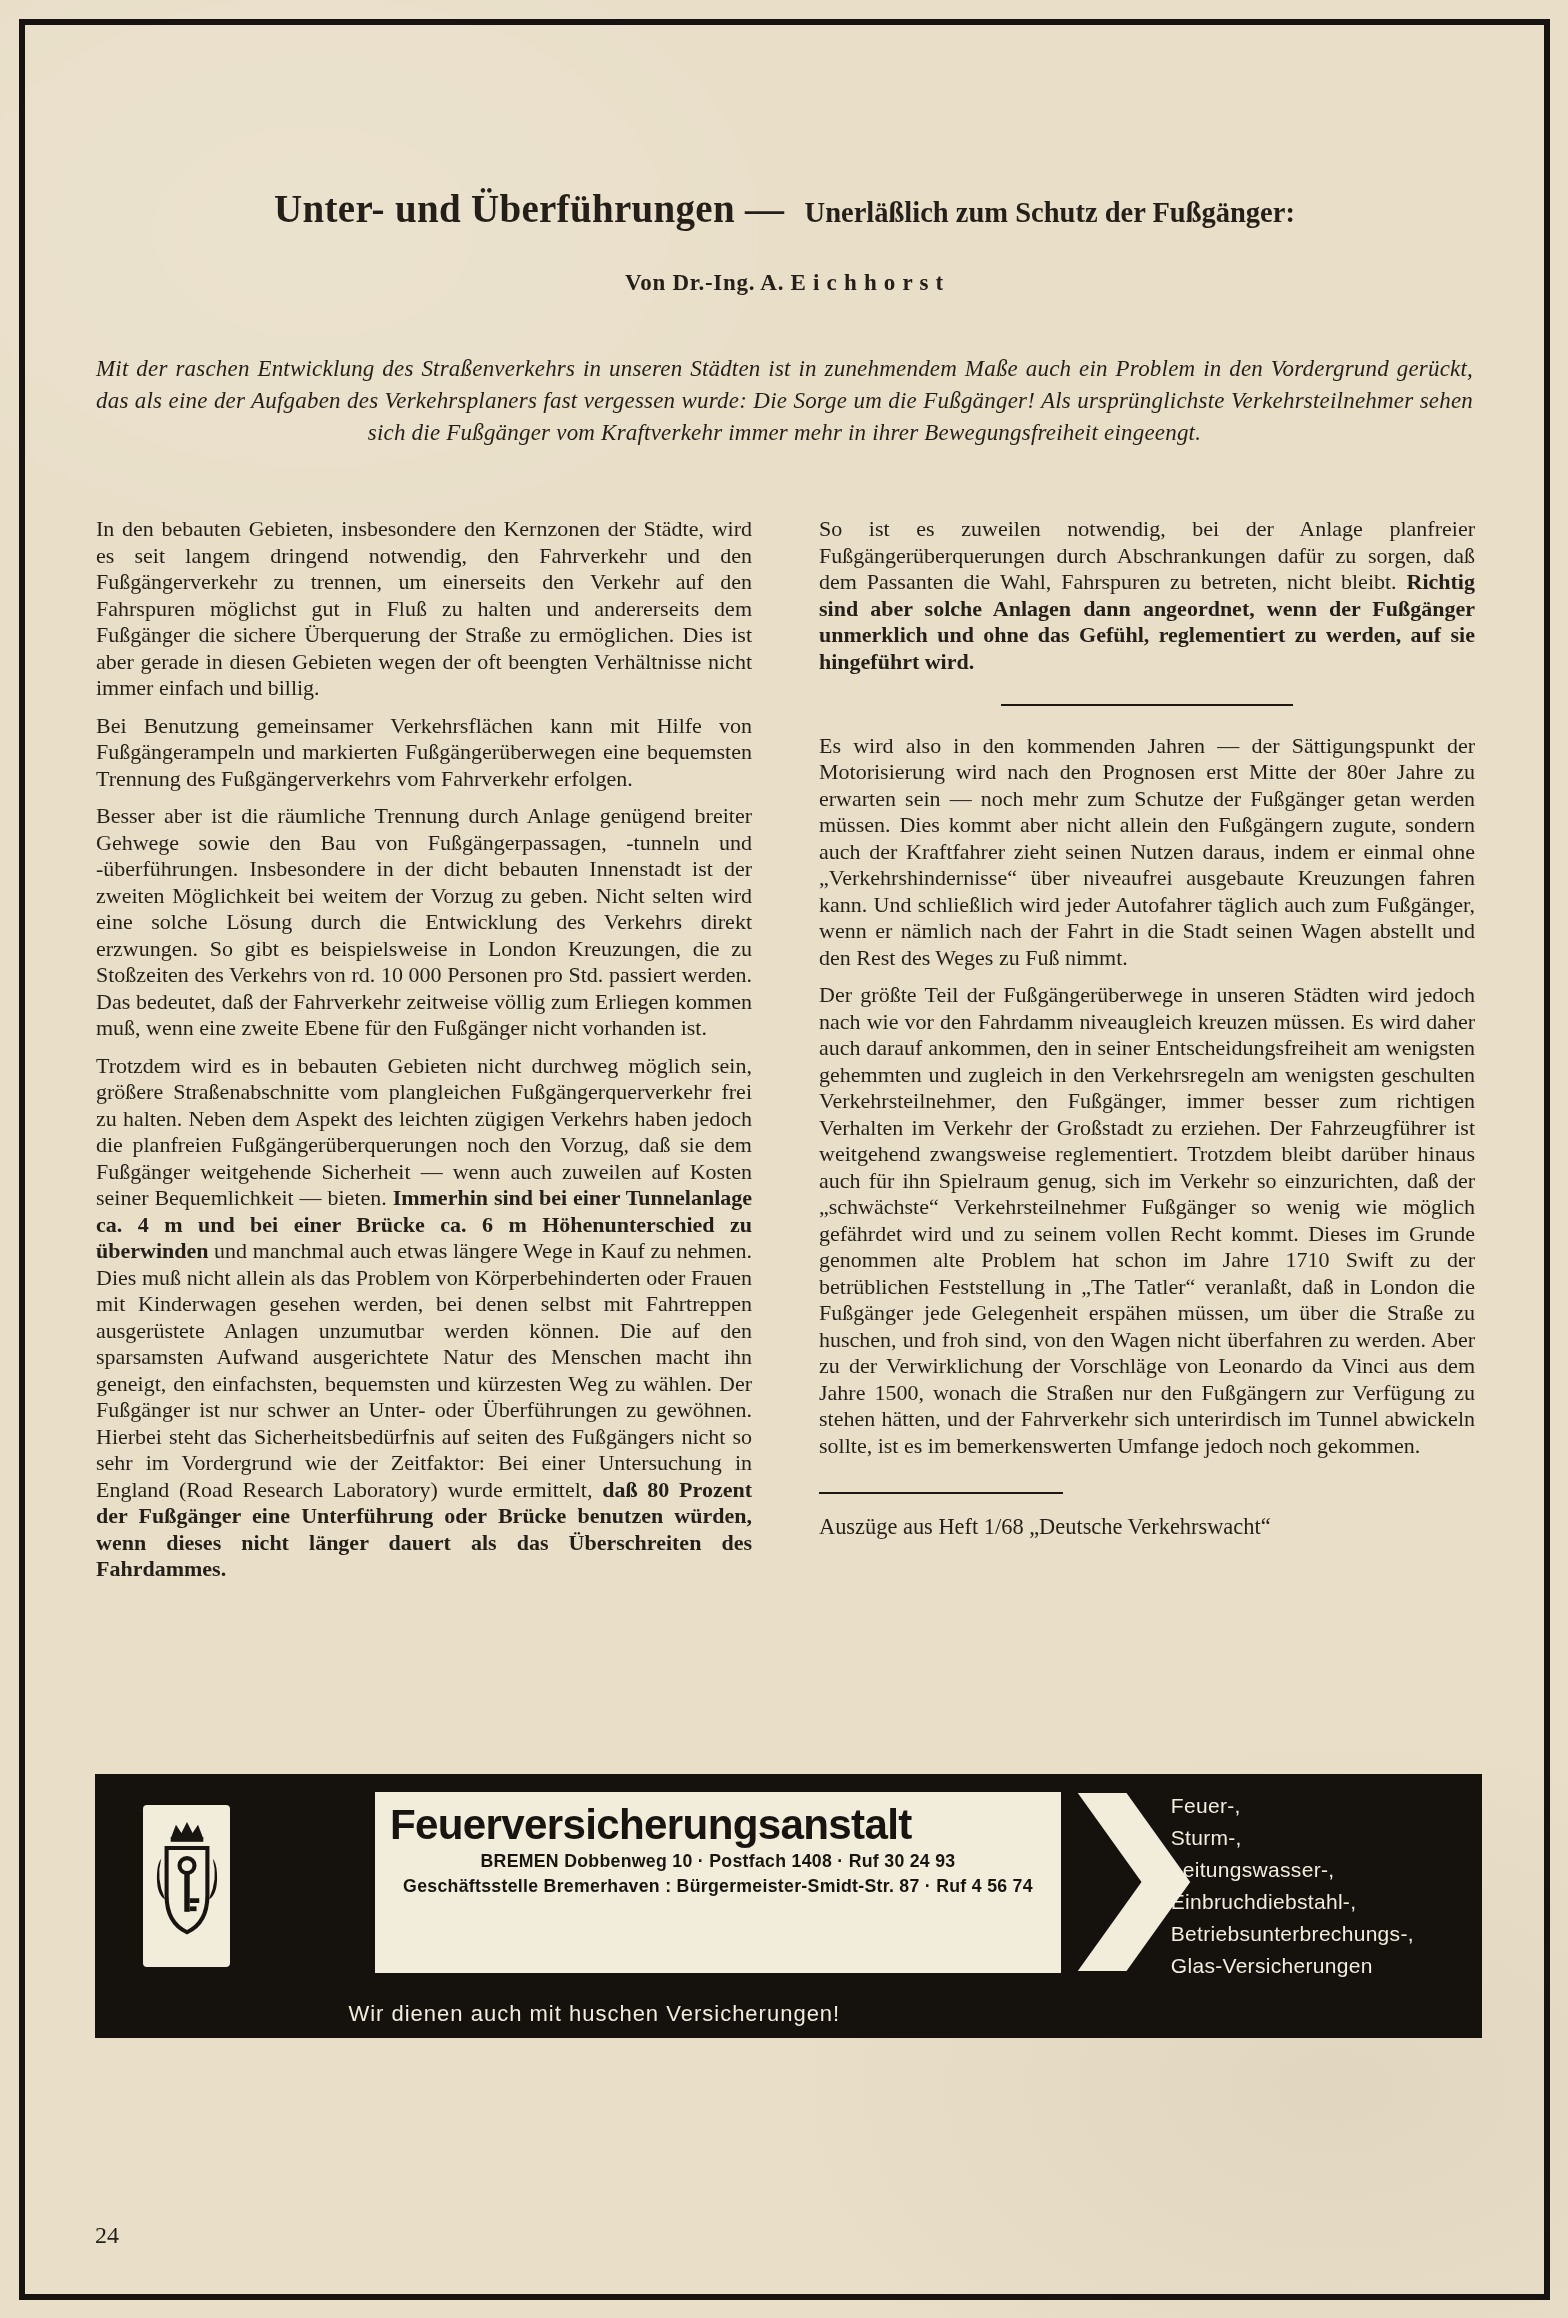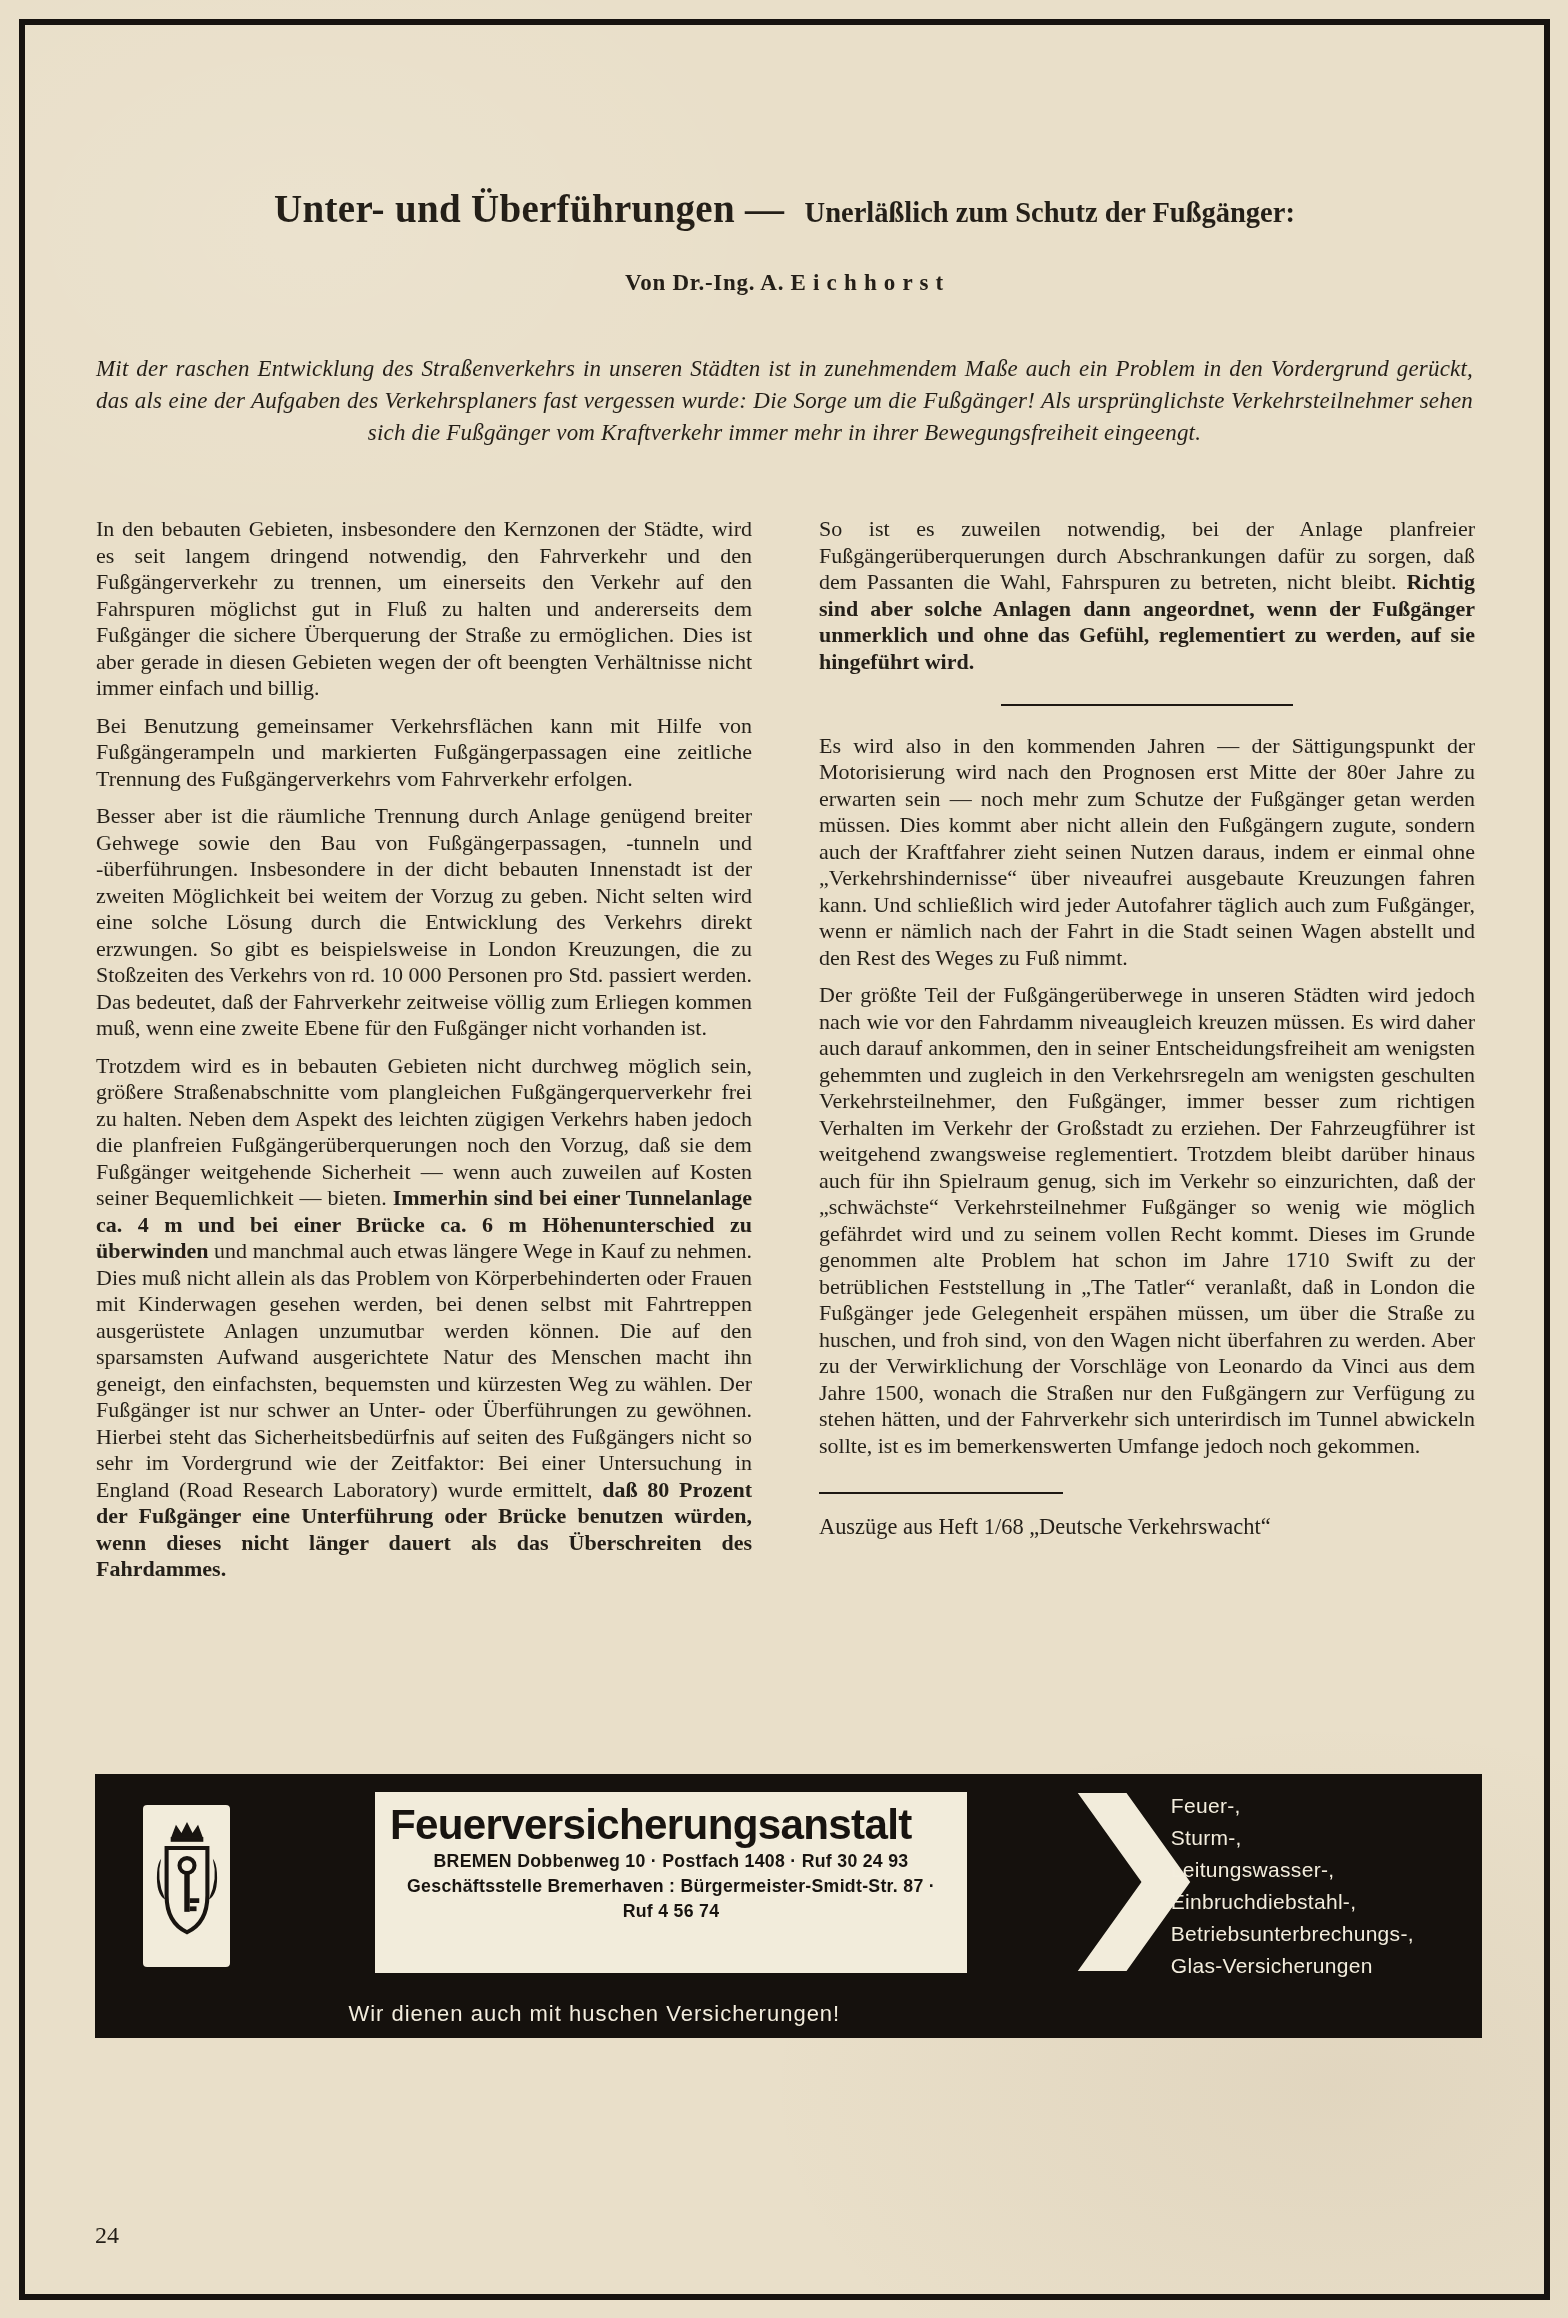--- a/index.html
+++ b/index.html
@@ -71,21 +71,21 @@
     background:#15110d;
     font-family:"Liberation Sans", sans-serif;
     color:#f3eddd;
   }
   .crest-box{
     position:absolute;left:48px;top:31px;width:87px;height:162px;
     background:#f2ecdb;border-radius:4.1px;
     display:flex;align-items:center;justify-content:center;
   }
   .main-box{
-    position:absolute;left:280px;top:17.7px;width:592px;height:181px;
+    position:absolute;left:280px;top:17.7px;width:686px;height:181px;
     background:#f2ecdb;color:#181410;
     padding:6.8px 15px;box-sizing:border-box;
   }
   .company{
     font-size:43px;font-weight:bold;letter-spacing:-0.7px;
     transform:scaleX(0.98);transform-origin:left;
     margin:1.4px 0 0 0;white-space:nowrap;
   }
   .company-sub{
     font-size:30px;font-weight:bold;letter-spacing:4.8px;
@@ -125,21 +125,21 @@
     <span class="title-main">Unter- und Überführungen —</span>
     <span class="title-sub">Unerläßlich zum Schutz der Fußgänger:</span>
   </div>
   <div class="byline">Von Dr.-Ing. A. E i c h h o r s t</div>
 
   <div class="lead">Mit der raschen Entwicklung des Straßenverkehrs in unseren Städten ist in zunehmendem Maße auch ein Problem in den Vordergrund gerückt, das als eine der Aufgaben des Verkehrsplaners fast vergessen wurde: Die Sorge um die Fußgänger! Als ursprünglichste Verkehrsteilnehmer sehen sich die Fußgänger vom Kraftverkehr immer mehr in ihrer Bewegungsfreiheit eingeengt.</div>
 
   <div class="columns">
     <div class="col">
         <p class="para"><span>In den bebauten Gebieten, insbesondere den Kernzonen der Städte, wird es seit langem dringend notwendig, den Fahrverkehr und den Fußgängerverkehr zu trennen, um einerseits den Verkehr auf den Fahrspuren möglichst gut in Fluß zu halten und andererseits dem Fußgänger die sichere Überquerung der Straße zu ermöglichen. Dies ist aber gerade in diesen Gebieten wegen der oft beengten Verhältnisse nicht immer einfach und billig.</span></p>
-        <p class="para"><span>Bei Benutzung gemeinsamer Verkehrsflächen kann mit Hilfe von Fußgängerampeln und markierten Fußgängerpassagen eine zeitliche Trennung des Fußgängerverkehrs vom Fahrverkehr erfolgen.</span></p>
+        <p class="para"><span>Bei Benutzung gemeinsamer Verkehrsflächen kann mit Hilfe von Fußgängerampeln und markierten Fußgängerüberwegen eine bequemsten Trennung des Fußgängerverkehrs vom Fahrverkehr erfolgen.</span></p>
         <p class="para"><span>Besser aber ist die räumliche Trennung durch Anlage genügend breiter Gehwege sowie den Bau von Fußgängerpassagen, -tunneln und -überführungen. Insbesondere in der dicht bebauten Innenstadt ist der zweiten Möglichkeit bei weitem der Vorzug zu geben. Nicht selten wird eine solche Lösung durch die Entwicklung des Verkehrs direkt erzwungen. So gibt es beispielsweise in London Kreuzungen, die zu Stoßzeiten des Verkehrs von rd. 10 000 Personen pro Std. passiert werden. Das bedeutet, daß der Fahrverkehr zeitweise völlig zum Erliegen kommen muß, wenn eine zweite Ebene für den Fußgänger nicht vorhanden ist.</span></p>
         <p class="para"><span>Trotzdem wird es in bebauten Gebieten nicht durchweg möglich sein, größere Straßenabschnitte vom plangleichen Fußgängerquerverkehr frei zu halten. Neben dem Aspekt des leichten zügigen Verkehrs haben jedoch die planfreien Fußgängerüberquerungen noch den Vorzug, daß sie dem Fußgänger weitgehende Sicherheit — wenn auch zuweilen auf Kosten seiner Bequemlichkeit — bieten. </span><span class="b">Immerhin sind bei einer Tunnelanlage ca. 4 m und bei einer Brücke ca. 6 m Höhenunterschied zu überwinden</span><span> und manchmal auch etwas längere Wege in Kauf zu nehmen. Dies muß nicht allein als das Problem von Körperbehinderten oder Frauen mit Kinderwagen gesehen werden, bei denen selbst mit Fahrtreppen ausgerüstete Anlagen unzumutbar werden können. Die auf den sparsamsten Aufwand ausgerichtete Natur des Menschen macht ihn geneigt, den einfachsten, bequemsten und kürzesten Weg zu wählen. Der Fußgänger ist nur schwer an Unter- oder Überführungen zu gewöhnen. Hierbei steht das Sicherheitsbedürfnis auf seiten des Fußgängers nicht so sehr im Vordergrund wie der Zeitfaktor: Bei einer Untersuchung in England (Road Research Laboratory) wurde ermittelt, </span><span class="b">daß 80 Prozent der Fußgänger eine Unterführung oder Brücke benutzen würden, wenn dieses nicht länger dauert als das Überschreiten des Fahrdammes.</span></p>
       </div>
     <div class="col">
       <div>
           <p class="para"><span>So ist es zuweilen notwendig, bei der Anlage planfreier Fußgängerüberquerungen durch Abschrankungen dafür zu sorgen, daß dem Passanten die Wahl, Fahrspuren zu betreten, nicht bleibt. </span><span class="b">Richtig sind aber solche Anlagen dann angeordnet, wenn der Fußgänger unmerklich und ohne das Gefühl, reglementiert zu werden, auf sie hingeführt wird.</span></p>
         </div>
       <div class="rule-center"></div>
       <div>
           <p class="para"><span>Es wird also in den kommenden Jahren — der Sättigungspunkt der Motorisierung wird nach den Prognosen erst Mitte der 80er Jahre zu erwarten sein — noch mehr zum Schutze der Fußgänger getan werden müssen. Dies kommt aber nicht allein den Fußgängern zugute, sondern auch der Kraftfahrer zieht seinen Nutzen daraus, indem er einmal ohne „Verkehrshindernisse“ über niveaufrei ausgebaute Kreuzungen fahren kann. Und schließlich wird jeder Autofahrer täglich auch zum Fußgänger, wenn er nämlich nach der Fahrt in die Stadt seinen Wagen abstellt und den Rest des Weges zu Fuß nimmt.</span></p>

